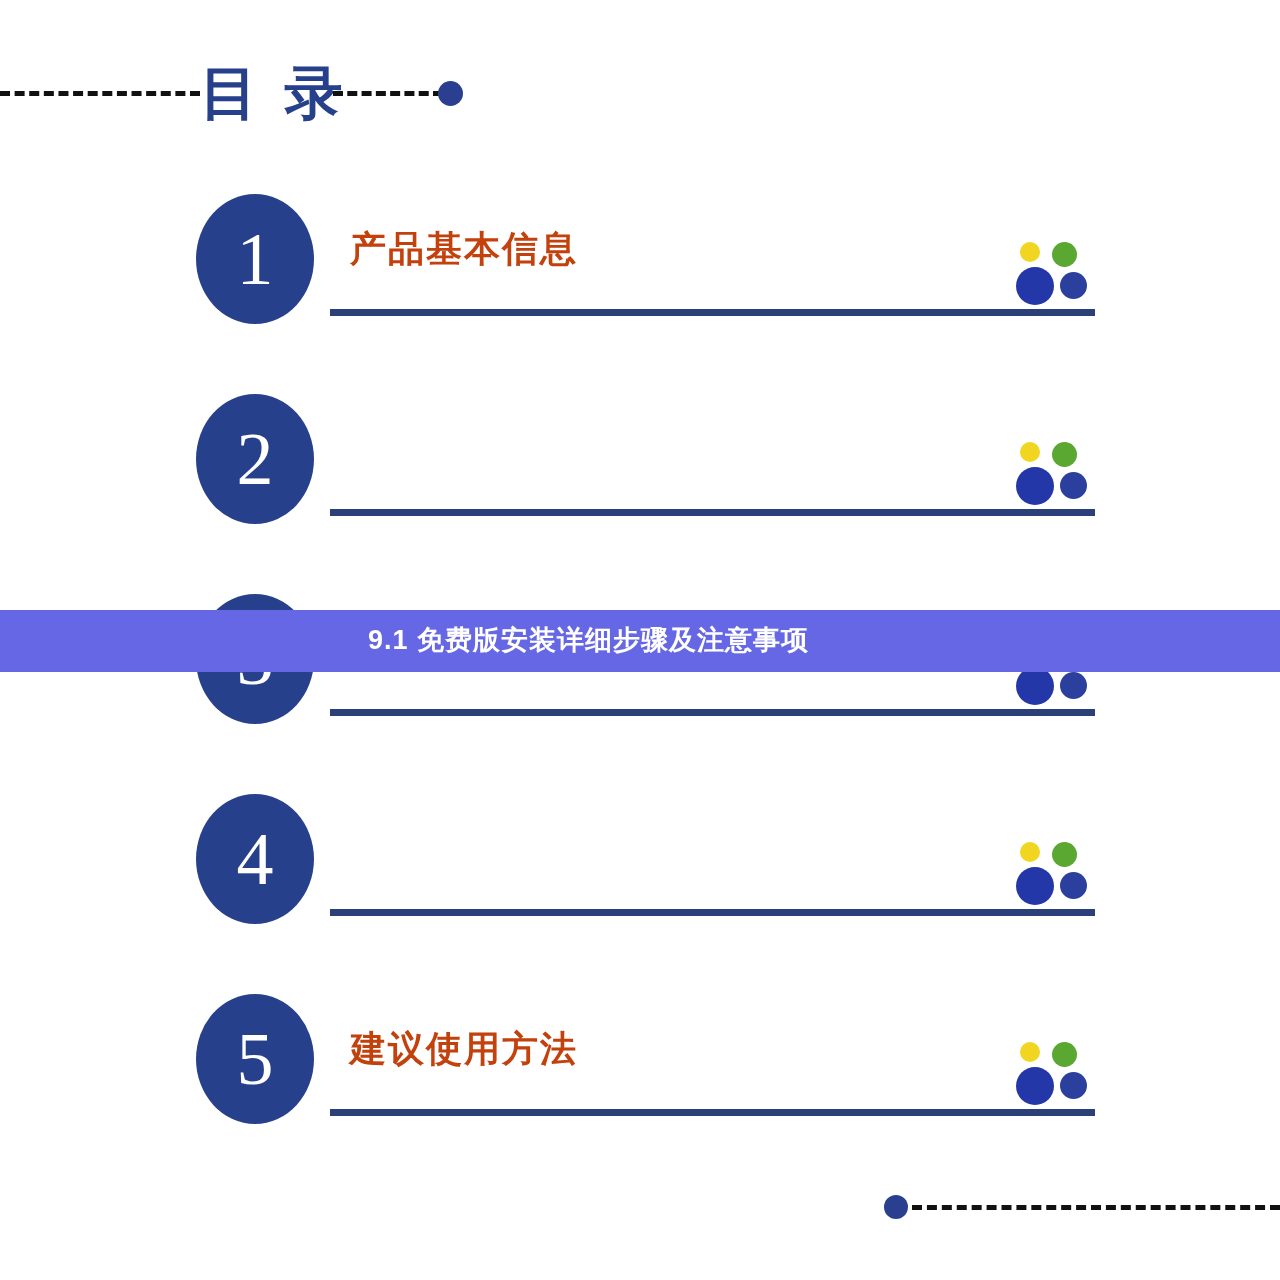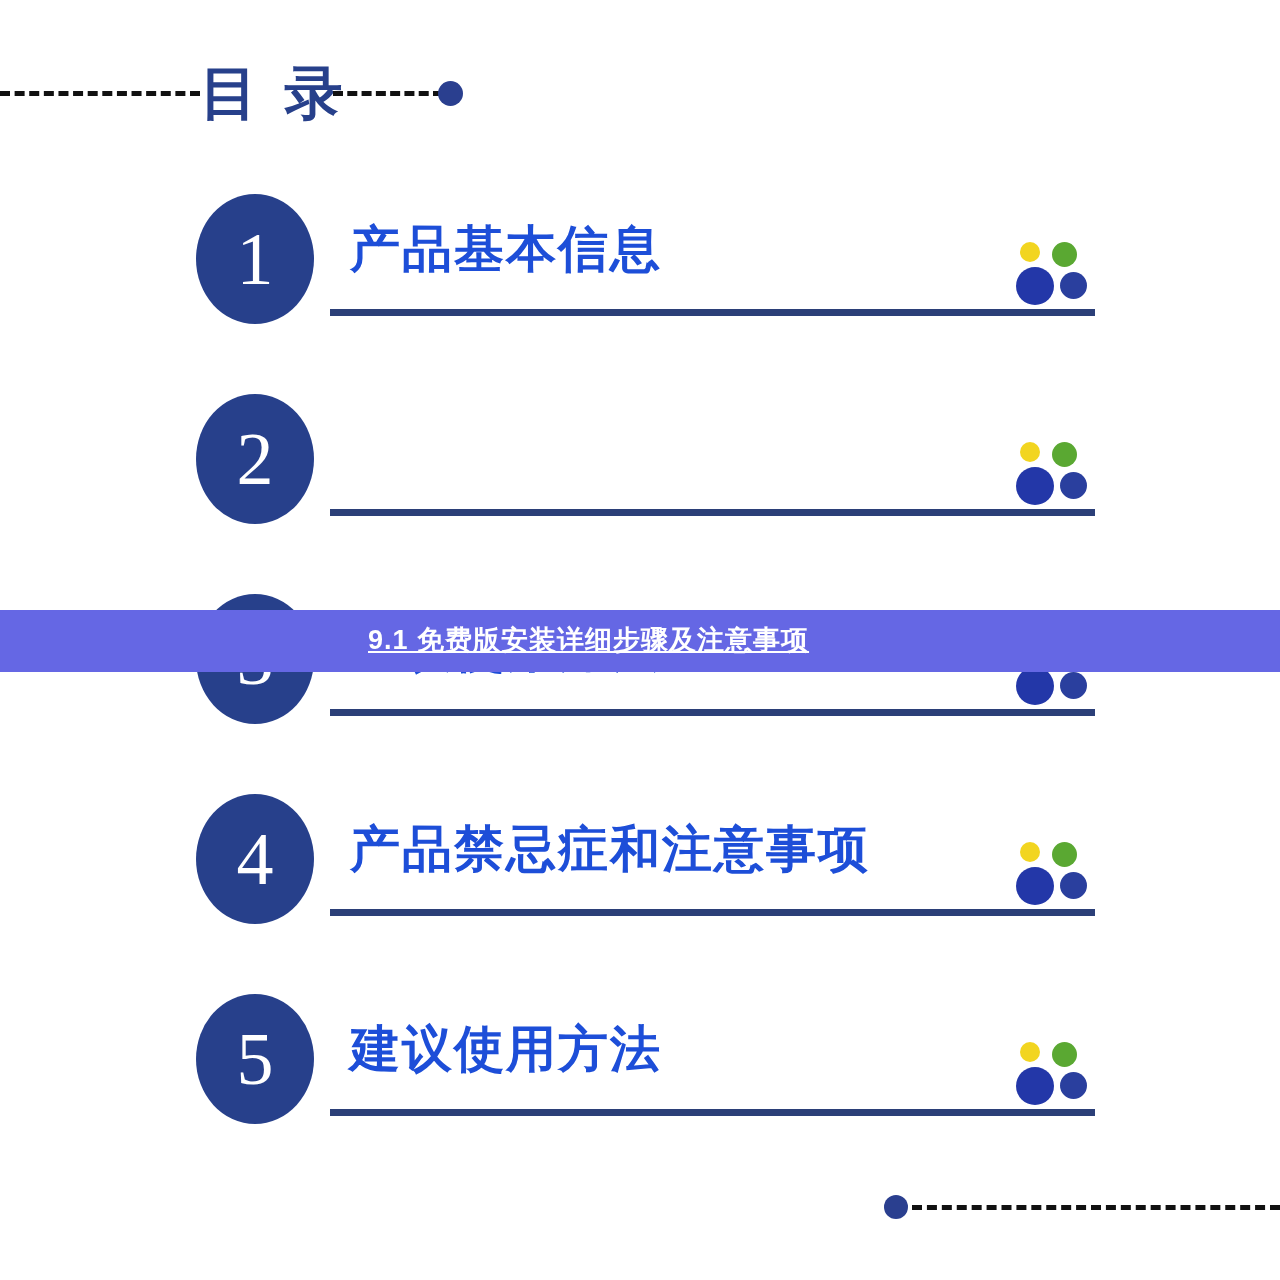--- a/index.html
+++ b/index.html
@@ -93,24 +93,24 @@
     line-height: 130px;
     text-align: center;
     font-weight: normal;
   }
   .row-title {
     position: absolute;
     left: 350px;
     top: 28px;
     font-family: "Liberation Serif", "DejaVu Serif", serif;
     font-weight: bold;
-    font-size: 50px;
+    font-size: 36px;
     line-height: 62px;
     letter-spacing: 2px;
-    color: #1d4ed8;
+    color: #c2410c;
     white-space: nowrap;
   }
   .row-rule {
     position: absolute;
     left: 330px;
     top: 119px;
     width: 765px;
     height: 7px;
     background: #2b3f78;
   }
@@ -153,21 +153,20 @@
     left: 368px;
     top: 0;
     height: 62px;
     line-height: 60px;
     font-family: "Liberation Sans", "DejaVu Sans", sans-serif;
     font-weight: bold;
     font-size: 27px;
     letter-spacing: 1px;
     color: #ffffff;
     white-space: nowrap;
-    text-decoration: underline;
   }
 
   
   .footer {
     position: absolute;
     left: 0;
     top: 1185px;
     width: 1280px;
     height: 50px;
   }
@@ -233,21 +232,20 @@
       <div class="dots">
         <span class="dot dot-yellow"></span>
         <span class="dot dot-green"></span>
         <span class="dot dot-blue-lg"></span>
         <span class="dot dot-blue-sm"></span>
       </div>
     </div>
 
     <div class="toc-row">
       <div class="badge">4</div>
-      <div class="row-title">产品禁忌症和注意事项</div>
       <div class="row-rule"></div>
       <div class="dots">
         <span class="dot dot-yellow"></span>
         <span class="dot dot-green"></span>
         <span class="dot dot-blue-lg"></span>
         <span class="dot dot-blue-sm"></span>
       </div>
     </div>
 
     <div class="toc-row">

